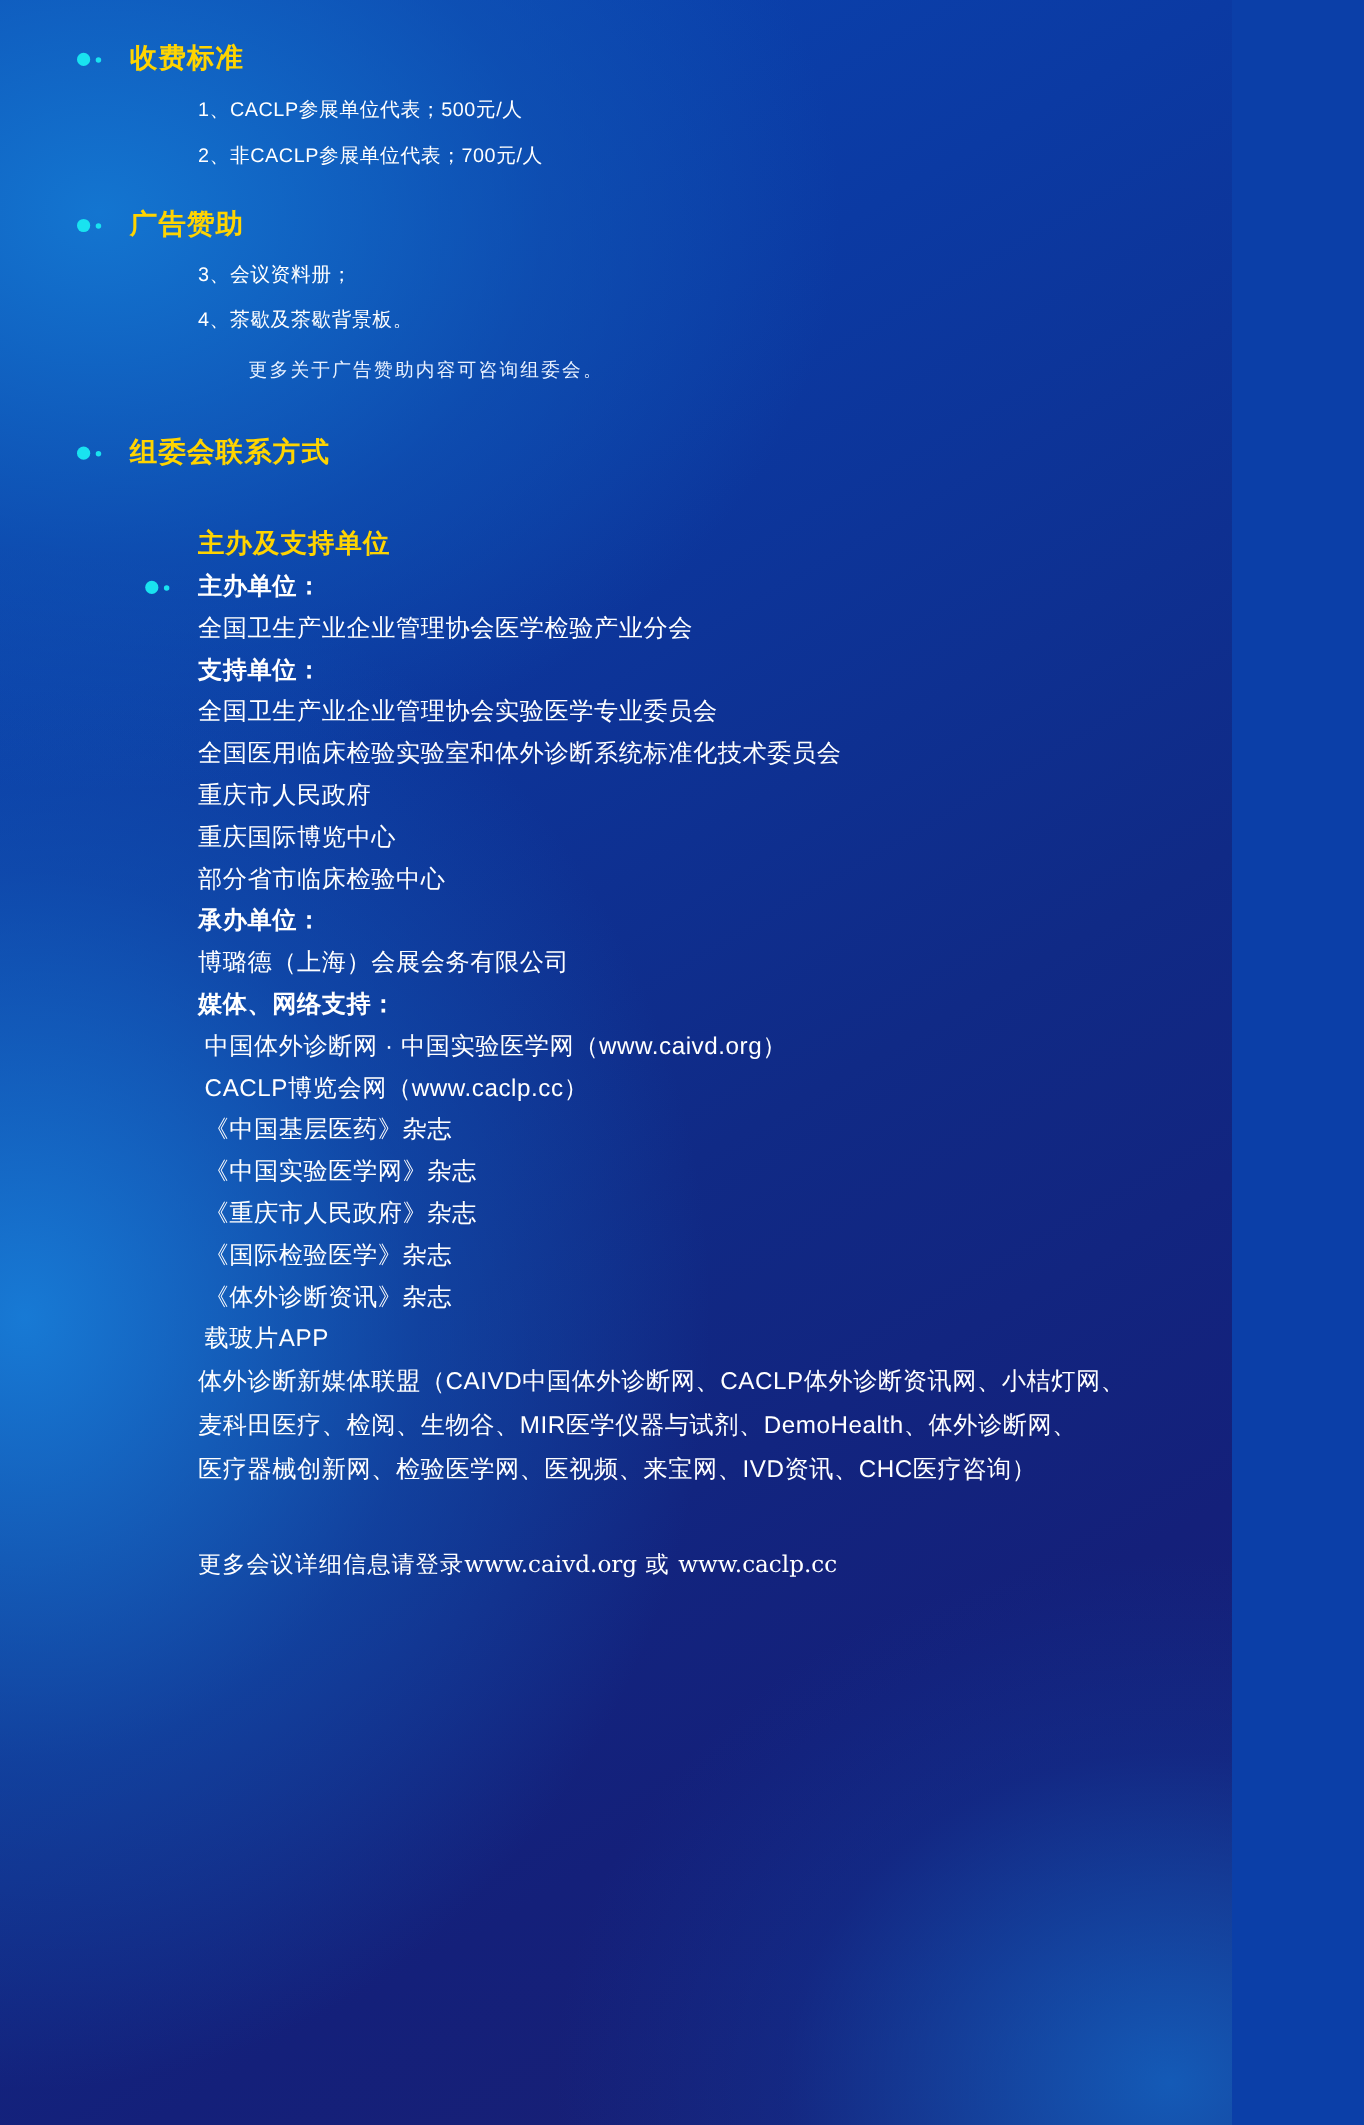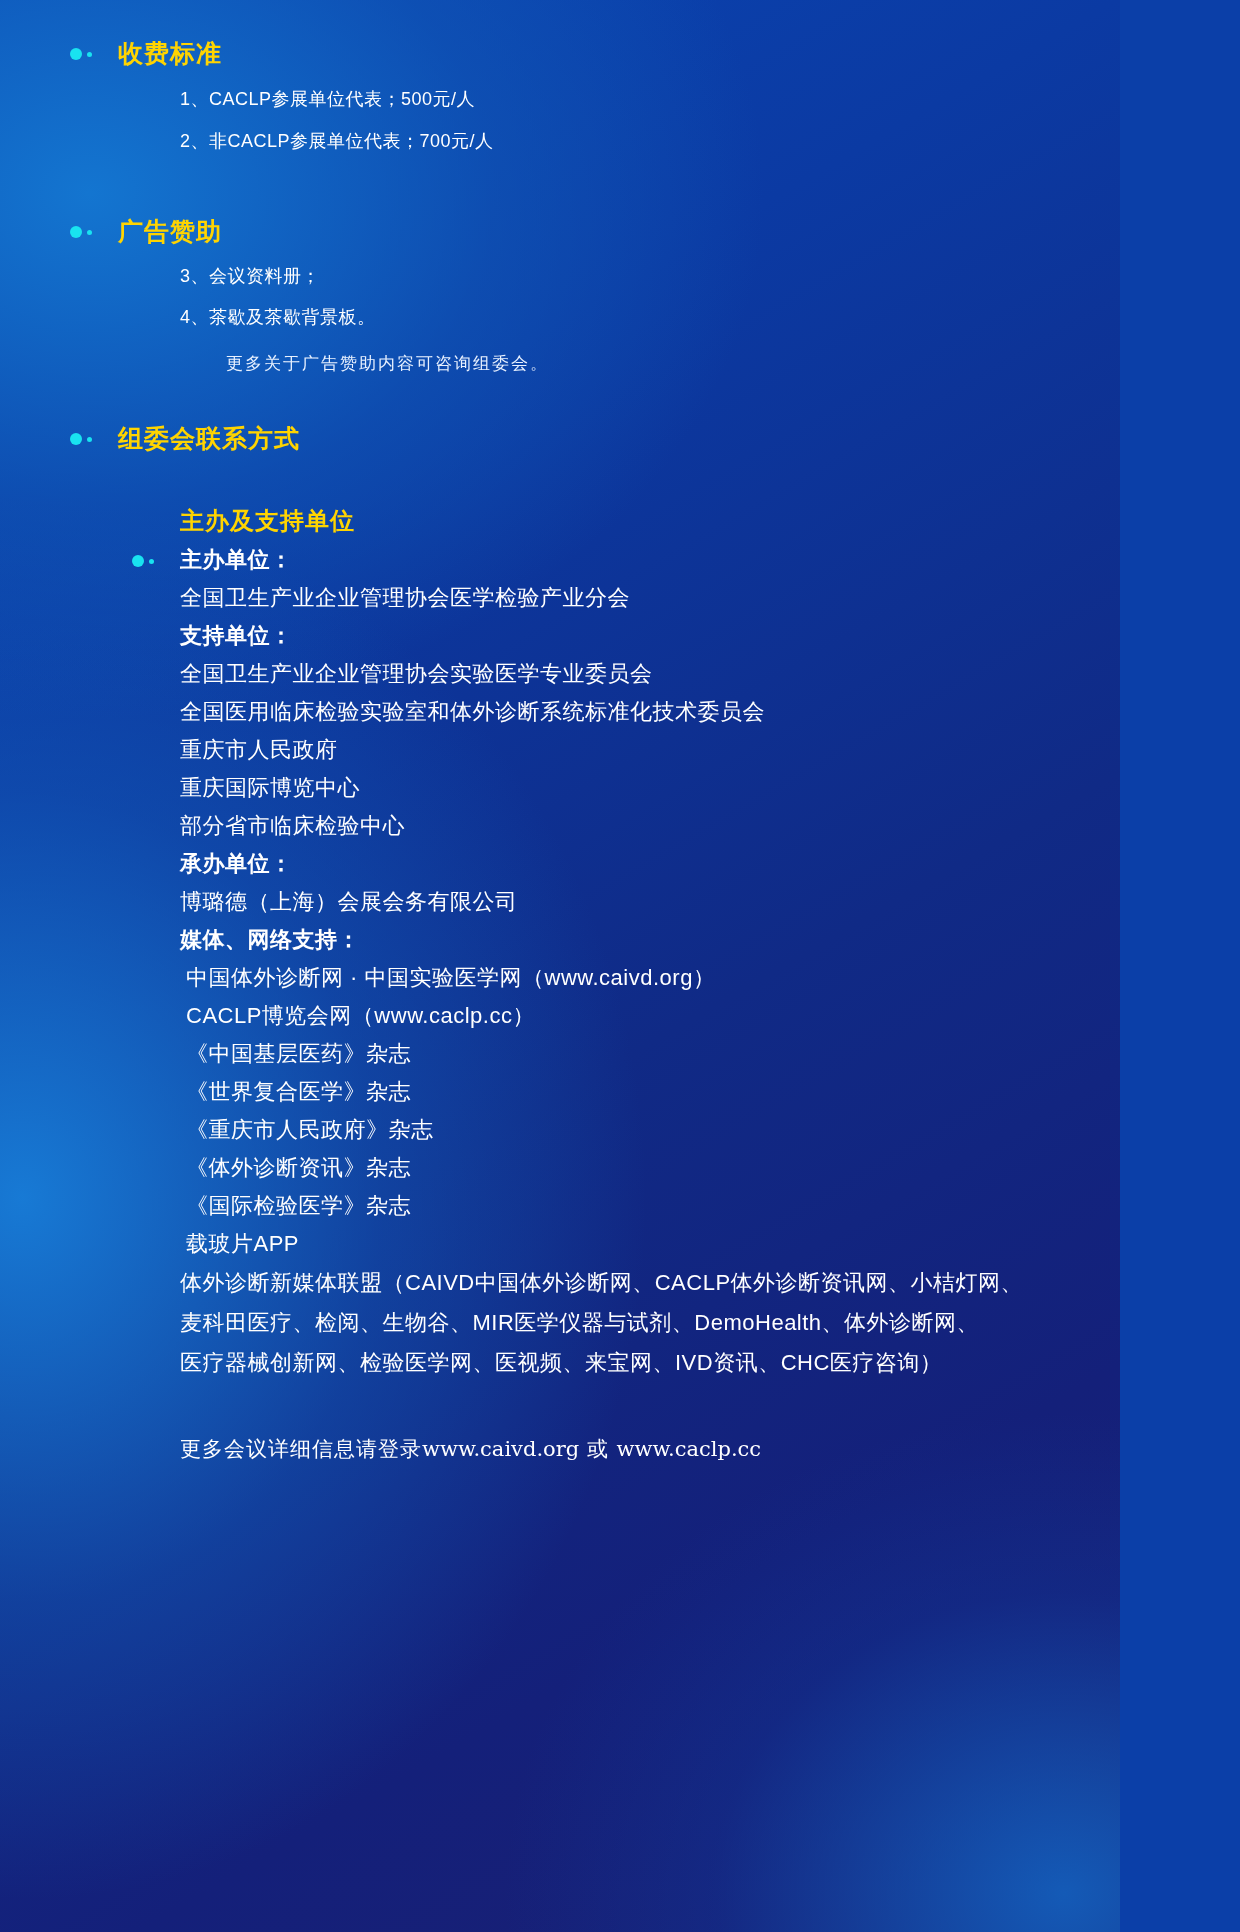--- a/index.html
+++ b/index.html
@@ -168,21 +168,21 @@
             <span class="dot-small"></span>
         </span>
         <span>收费标准</span>
       </div>
       <ul class="list">
         <li>1、CACLP参展单位代表；500元/人</li>
         <li>2、非CACLP参展单位代表；700元/人</li>
       </ul>
     </div>
 
-    <div class="sec" style="margin-top:52px;">
+    <div class="sec" style="margin-top:25px;">
       <div class="sec-head">
         <span class="marker">
           <span class="dot-big"></span>
             <span class="dot-small"></span>
         </span>
         <span>广告赞助</span>
       </div>
       <ul class="list tight">
         <li>3、会议资料册；</li>
         <li>4、茶歇及茶歇背景板。</li>
@@ -217,24 +217,24 @@
       <div class="org-line">重庆国际博览中心</div>
       <div class="org-line">部分省市临床检验中心</div>
 
       <div class="org-label">承办单位：</div>
       <div class="org-line">博璐德（上海）会展会务有限公司</div>
 
       <div class="org-label">媒体、网络支持：</div>
       <div class="org-line indent">中国体外诊断网 · 中国实验医学网（www.caivd.org）</div>
       <div class="org-line indent">CACLP博览会网（www.caclp.cc）</div>
       <div class="org-line indent">《中国基层医药》杂志</div>
-      <div class="org-line indent">《世界复合医学》杂志</div>
+      <div class="org-line indent">《中国实验医学网》杂志</div>
       <div class="org-line indent">《重庆市人民政府》杂志</div>
+      <div class="org-line indent">《国际检验医学》杂志</div>
       <div class="org-line indent">《体外诊断资讯》杂志</div>
-      <div class="org-line indent">《国际检验医学》杂志</div>
       <div class="org-line indent">载玻片APP</div>
 
       <div class="org-line wrap">体外诊断新媒体联盟（CAIVD中国体外诊断网、CACLP体外诊断资讯网、小桔灯网、</div>
       <div class="org-line wrap">麦科田医疗、检阅、生物谷、MIR医学仪器与试剂、DemoHealth、体外诊断网、</div>
       <div class="org-line wrap">医疗器械创新网、检验医学网、医视频、来宝网、IVD资讯、CHC医疗咨询）</div>
     </div>
 
     <div class="footer">
       <span>更多会议详细信息请登录</span><span class="latin">www.caivd.org</span><span> 或 </span><span class="latin">www.caclp.cc</span>
     </div>

